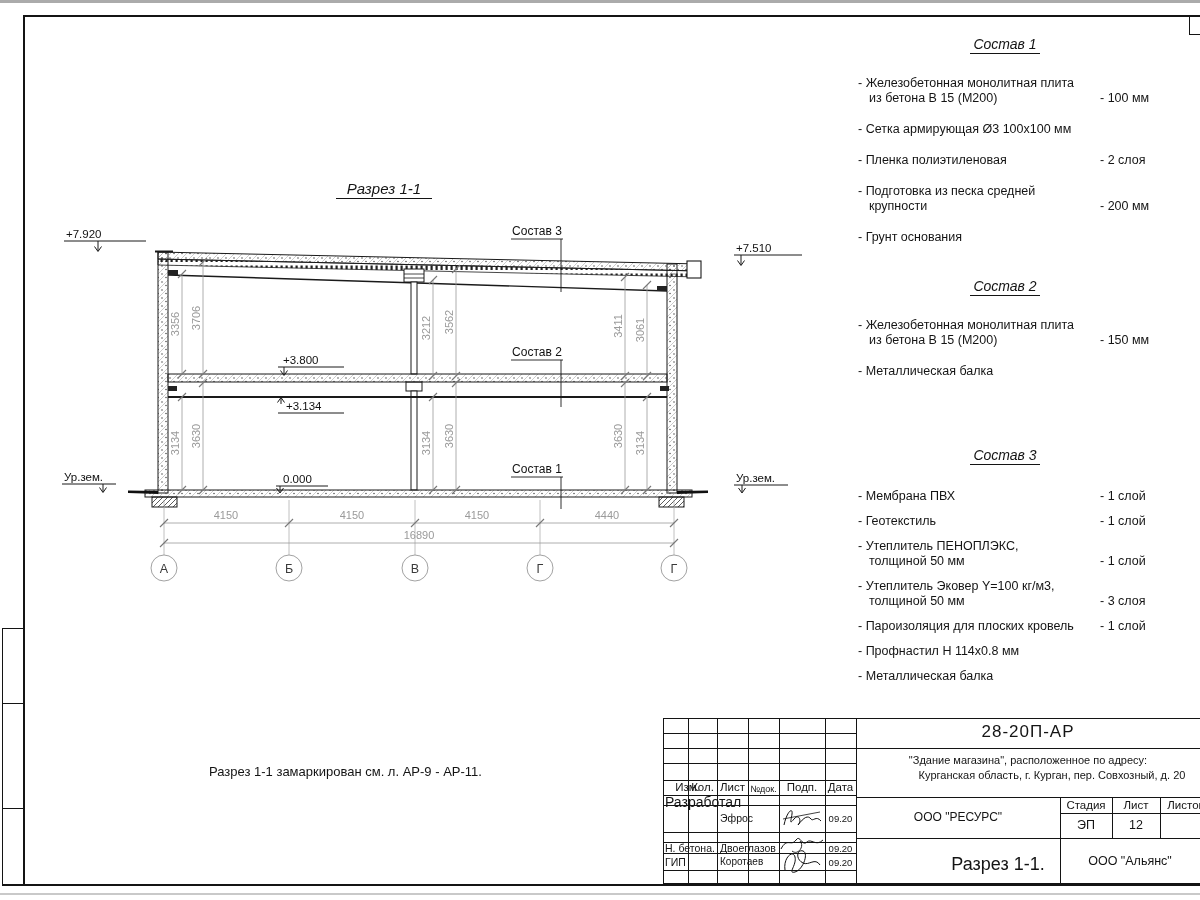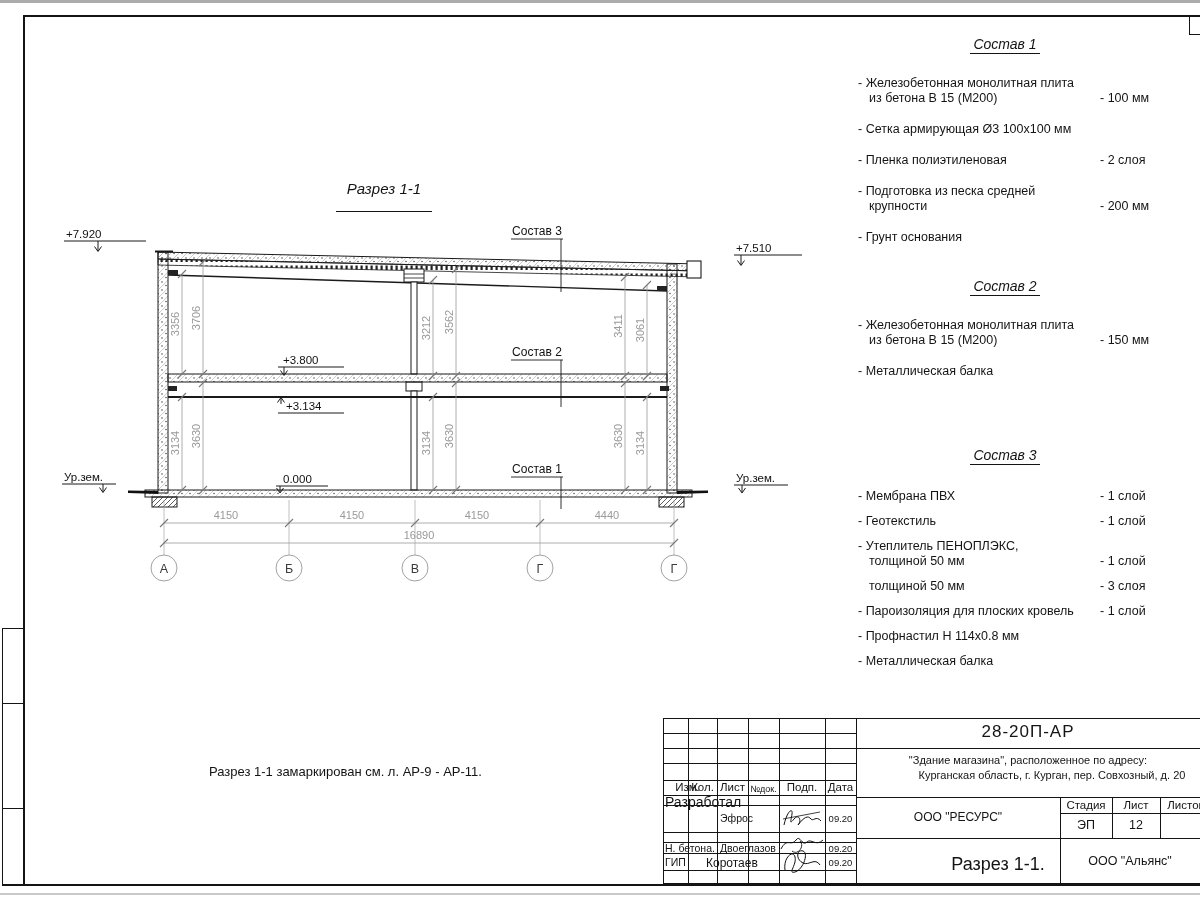--- a/index.html
+++ b/index.html
@@ -9,21 +9,21 @@
   .gray-strip-top{left:0;top:0;width:1200px;height:3px;background:#ababab;}
   .gray-strip-bottom{left:0;top:893px;width:1200px;height:2px;background:#c9c9c9;}
   .frame-top{left:23px;top:15px;width:1177px;height:0;border-top:2px solid #141414;}
   .frame-left{left:23px;top:15px;width:0;height:870px;border-left:2px solid #141414;}
   .frame-bottom{left:2px;top:884px;width:1198px;height:0;border-top:2px solid #141414;}
   .corner-box{left:1189px;top:15px;width:15px;height:18px;border:1.5px solid #141414;}
   .margin-col{left:2px;top:628px;width:21px;height:256px;border:1.2px solid #141414;}
   .margin-div{left:2px;width:21px;height:0;border-top:1.2px solid #141414;}
   .section-svg{left:0;top:0;}
   .drawing-title{left:336px;top:180px;width:96px;text-align:center;font-size:15px;
-       font-style:italic;border-bottom:1.2px solid #141414;padding-bottom:14px;}
+       font-style:italic;border-bottom:1.2px solid #141414;padding-bottom:1px;}
   .note{left:209px;top:764px;font-size:13px;}
   
   .comp{left:853px;width:304px;}
   .comp-h{text-align:center;font-style:italic;font-size:14px;margin-bottom:24px;}
   .comp-h span{border-bottom:1.2px solid #141414;padding:0 3px 1px 3px;}
   .comp-3 .comp-h{margin-bottom:26px;}
   .ci{position:relative;font-size:12.5px;line-height:15px;margin-bottom:16px;padding-left:5px;}
   .comp-3 .ci{margin-bottom:10px;}
   .ci-cont{padding-left:11px;}
   .ci-v{position:absolute;left:247px;bottom:0;white-space:nowrap;}
@@ -294,20 +294,21 @@
     <div class="ci">
       <div>- Геотекстиль</div>
       <div class="ci-v">- 1 слой</div>
     </div>
     <div class="ci">
       <div>- Утеплитель ПЕНОПЛЭКС,</div>
       <div class="ci-cont">толщиной 50 мм</div>
       <div class="ci-v">- 1 слой</div>
     </div>
     <div class="ci">
+      <div>- Утеплитель Эковер Y=100 кг/м3,</div>
       <div class="ci-cont">толщиной 50 мм</div>
       <div class="ci-v">- 3 слоя</div>
     </div>
     <div class="ci">
       <div>- Пароизоляция для плоских кровель</div>
       <div class="ci-v">- 1 слой</div>
     </div>
     <div class="ci">
       <div>- Профнастил Н 114х0.8 мм</div>
     </div>
@@ -354,21 +355,21 @@
     <div class="tb-text tc" style="left:116px;top:63px;width:46px;font-size:11.5px;">Подп.</div>
     <div class="tb-text tc" style="left:162px;top:63px;width:31px;font-size:11.5px;">Дата</div>
 
     <div class="tb-text" style="left:2px;top:76px;font-size:14px;">Разработал</div>
     <div class="tb-text" style="left:57px;top:94px;font-size:10.5px;">Эфрос</div>
     <div class="tb-text tc" style="left:162px;top:95px;width:31px;font-size:9.5px;">09.20</div>
     <div class="tb-text" style="left:2px;top:124px;font-size:10.5px;">Н. бетона.</div>
     <div class="tb-text" style="left:57px;top:124px;font-size:10.5px;">Двоеглазов</div>
     <div class="tb-text tc" style="left:162px;top:125px;width:31px;font-size:9.5px;">09.20</div>
     <div class="tb-text" style="left:2px;top:138px;font-size:10.5px;">ГИП</div>
-    <div class="tb-text" style="left:43px;top:138px;font-size:12px;">Коротаев</div>
+    <div class="tb-text" style="left:57px;top:138px;font-size:10px;">Коротаев</div>
     <div class="tb-text tc" style="left:162px;top:139px;width:31px;font-size:9.5px;">09.20</div>
 
     <svg class="sig" style="left:117px;top:87px;" width="44" height="26">
       <path d="M4,20 C7,6 13,2 12,9 C11,16 9,20 14,14 C19,8 22,16 18,20 C24,12 28,10 31,14 C33,17 36,10 41,16" fill="none" stroke="#111" stroke-width="1"></path>
       <path d="M3,14 L40,7" fill="none" stroke="#111" stroke-width="0.8"></path>
     </svg>
     <svg class="sig" style="left:115px;top:113px;" width="48" height="26">
       <path d="M3,18 C9,6 13,16 18,9 C22,3 24,16 29,11 C33,7 38,16 45,9" fill="none" stroke="#111" stroke-width="1"></path>
       <path d="M14,20 C20,25 27,15 22,10" fill="none" stroke="#111" stroke-width="0.9"></path>
     </svg>

